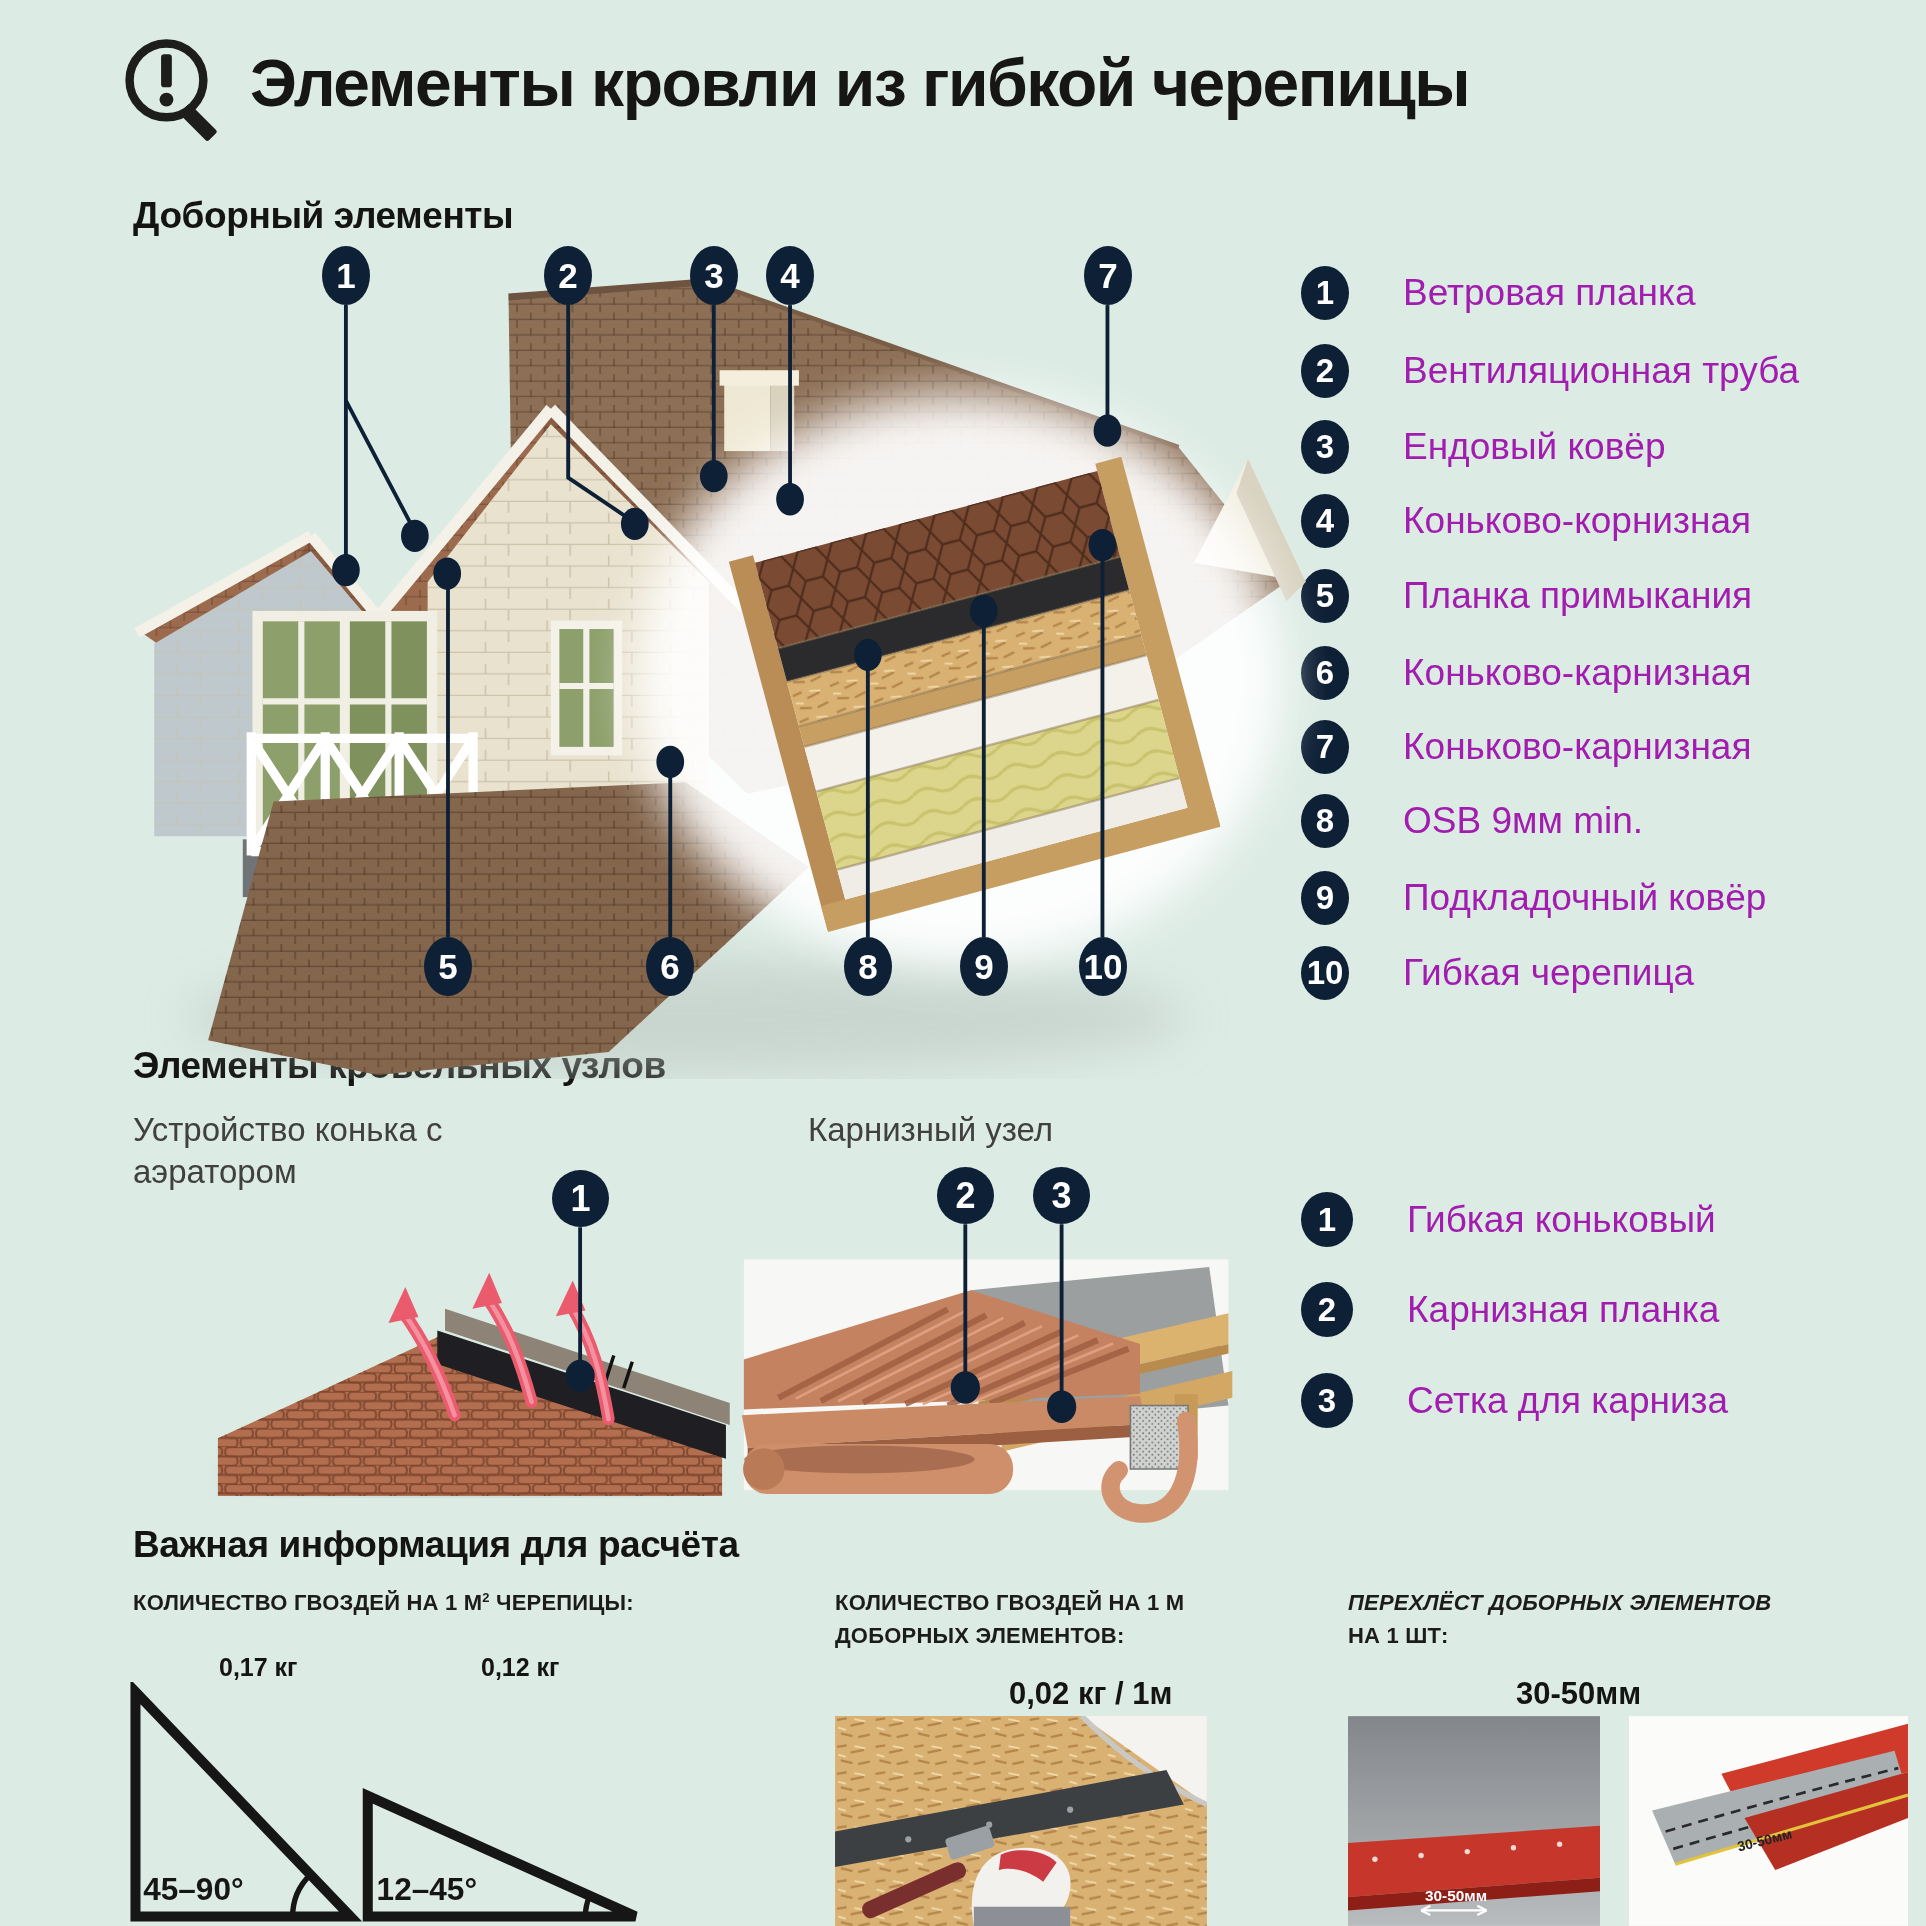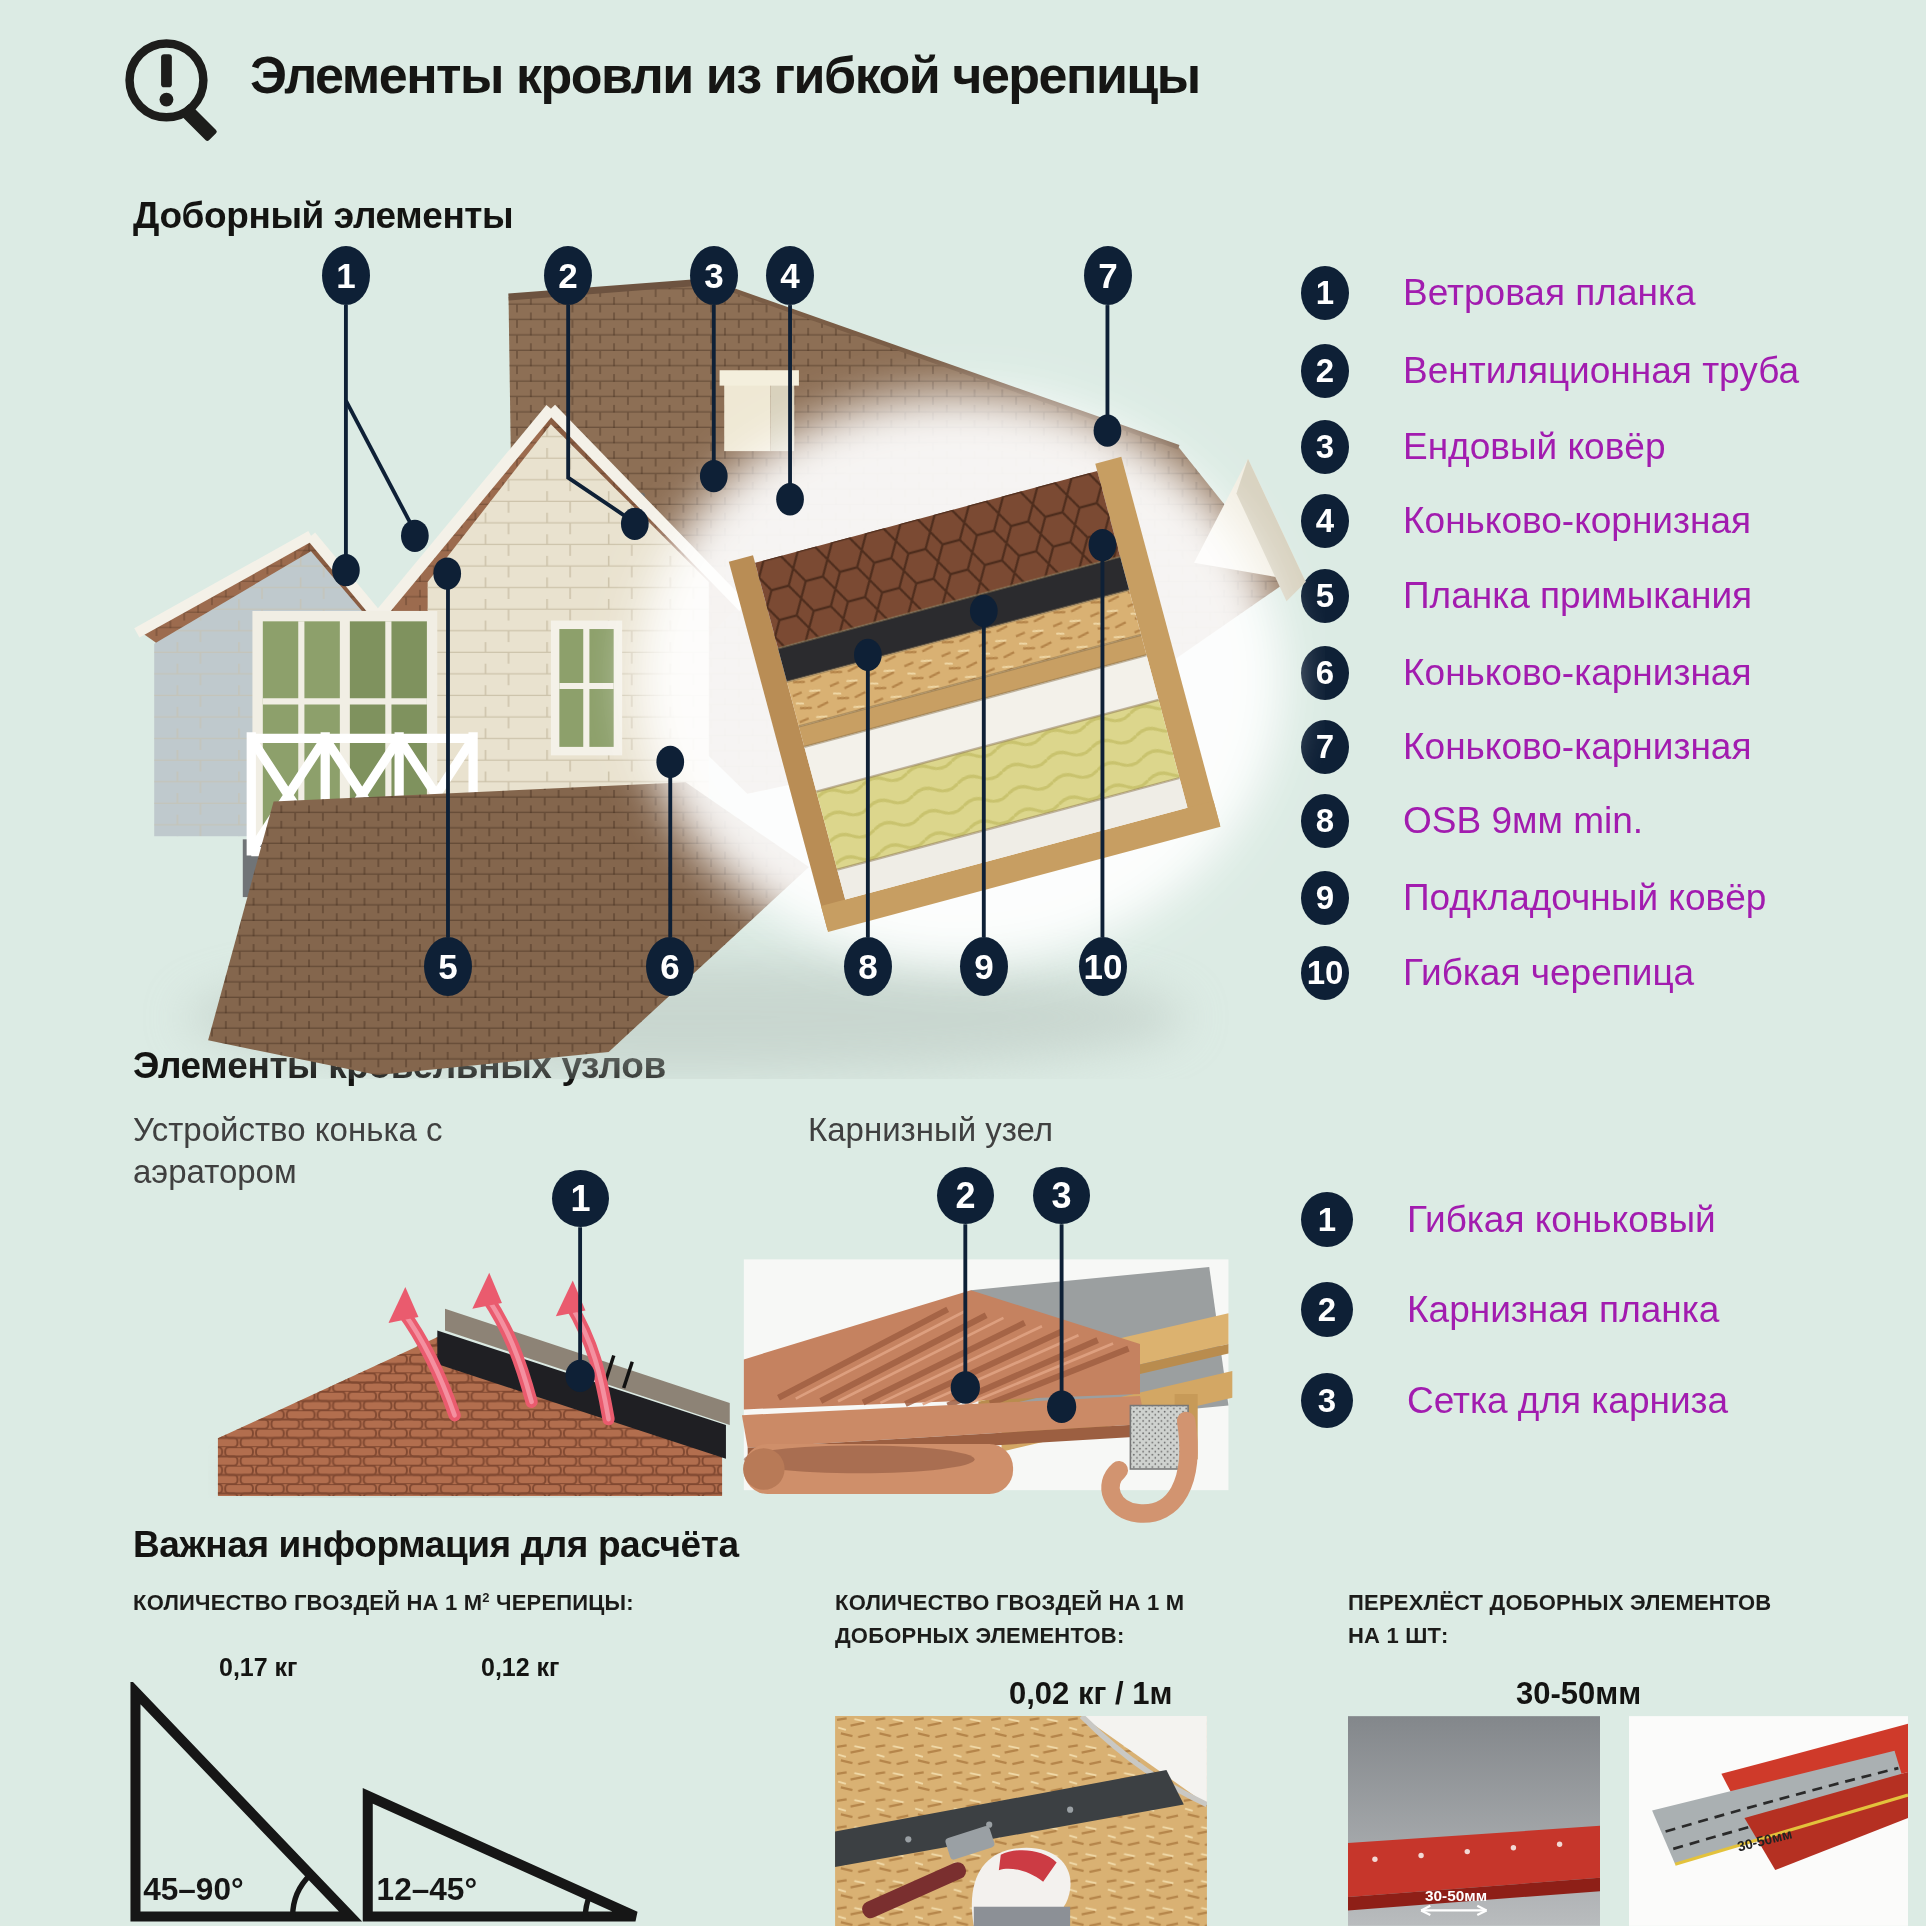--- a/index.html
+++ b/index.html
@@ -4,21 +4,21 @@
 <style>
   html,body{margin:0;padding:0;}
   body{
     width:1926px;height:1926px;position:relative;overflow:hidden;
     background:#dcebe4;
     font-family:"Liberation Sans","DejaVu Sans",sans-serif;
     color:#1d1d1b;
   }
   .abs{position:absolute;}
   .title{
-    font-size:52px;font-weight:bold;letter-spacing:-1.5px;color:#161614;white-space:nowrap;
+    font-size:66px;font-weight:bold;letter-spacing:-1.5px;color:#161614;white-space:nowrap;
   }
   .h2{font-size:37px;font-weight:bold;letter-spacing:-0.4px;color:#141412;white-space:nowrap;}
   .caption{font-size:33px;color:#404040;line-height:1.28;white-space:nowrap;}
   .legend-row{display:flex;align-items:center;}
   .legend-num{
     width:48px;height:54px;border-radius:50%;background:#0e2036;color:#ffffff;
     display:flex;align-items:center;justify-content:center;
     font-size:33px;font-weight:bold;flex:0 0 auto;
   }
   .legend-num.round{width:52px;height:55px;}
@@ -422,21 +422,21 @@
   <rect x="60" y="430" width="290" height="44" rx="20" fill="#7a2f2f" transform="rotate(-24 205 452)"></rect>
   <rect x="290" y="300" width="120" height="58" rx="10" fill="#9aa0a4" transform="rotate(-18 350 329)"></rect>
 
   <g>
     <path d="M360,545 C340,430 380,360 460,345 C560,328 620,380 610,450 C600,520 540,545 480,545 Z" fill="#f3f1ee"></path>
     <path d="M430,360 C470,340 540,345 575,380 L540,430 C500,400 455,390 425,400 Z" fill="#cc3b44"></path>
     <rect x="360" y="495" width="250" height="50" fill="#8c9096"></rect>
   </g>
 </svg>
 
-<div class="abs small-label" style="left:1348px;top:1590px;">ПЕРЕХЛЁСТ ДОБОРНЫХ ЭЛЕМЕНТОВ</div>
+<div class="abs small-label" style="left:1348px;top:1590px;font-style:italic;">ПЕРЕХЛЁСТ ДОБОРНЫХ ЭЛЕМЕНТОВ</div>
 <div class="abs small-label" style="left:1348px;top:1623px;">НА 1 ШТ:</div>
 <div class="abs value v80" style="left:1516px;top:1676px;">30-50мм</div>
 
 <svg class="abs" style="left:1348px;top:1716px;" width="252" height="210" viewBox="0 0 655 545">
   <defs>
     <linearGradient id="grayMetal" x1="0" y1="0" x2="0" y2="1">
       <stop offset="0" stop-color="#83878b"></stop>
         <stop offset="1" stop-color="#b9bcbe"></stop>
     </linearGradient>
   </defs>

